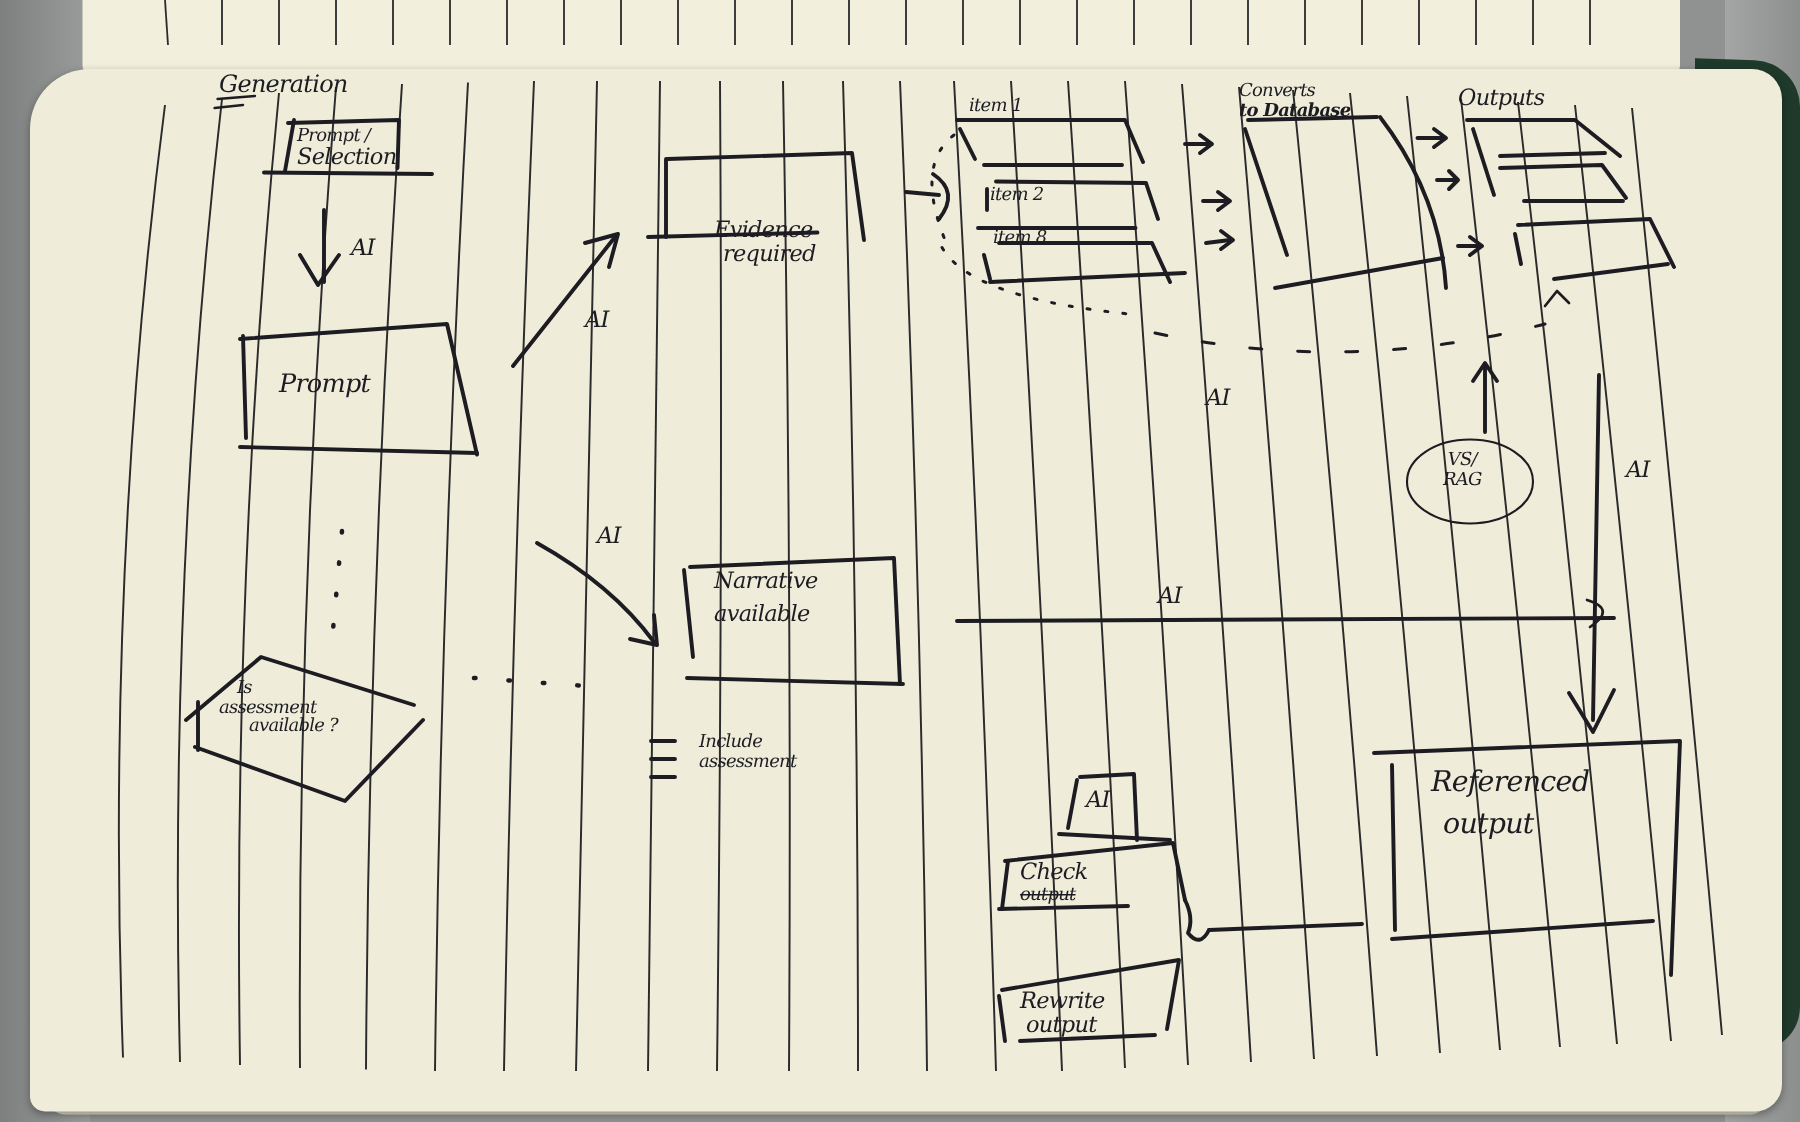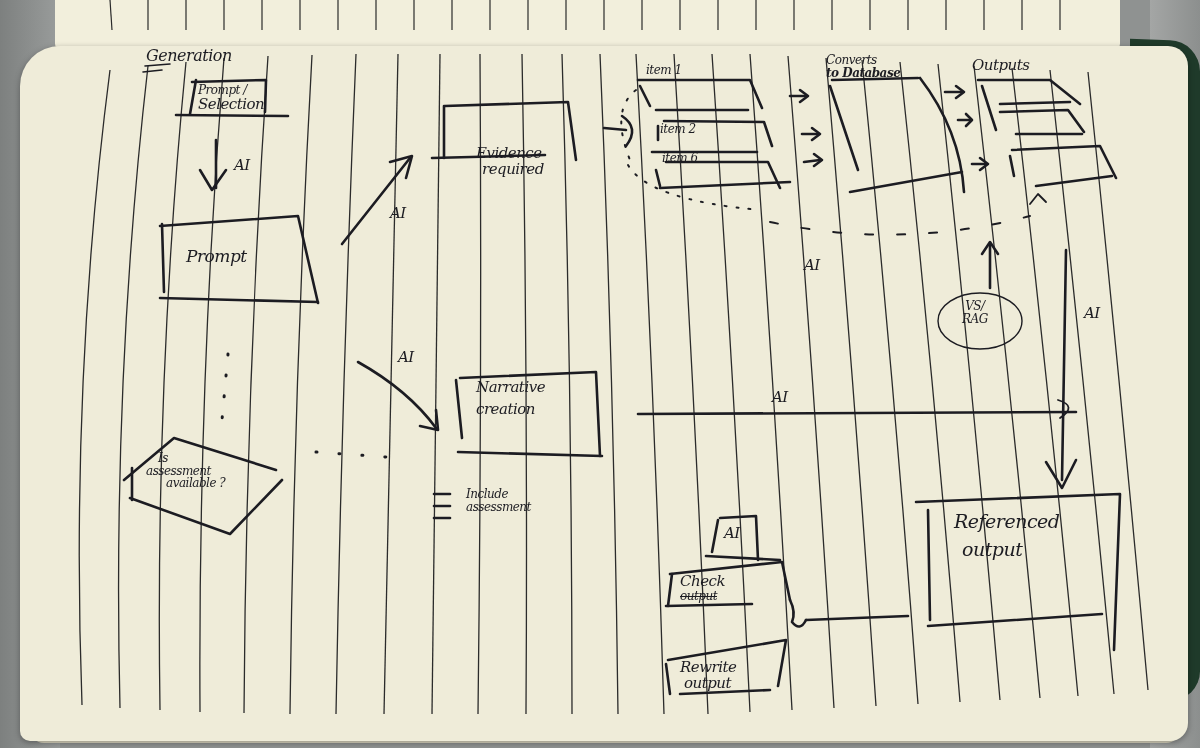--- a/index.html
+++ b/index.html
@@ -230,21 +230,21 @@
 <div class="hw big" style="left:186px;top:248px;font-size:17px;">Prompt</div>
 <div class="hw med" style="left:390px;top:206px;">AI</div>
 
 <div class="node" style="left:476px;top:110px;margin-top:36px;">
   <div class="hw med" style="position:static;">Evidence</div>
   <div class="hw med" style="position:static;margin-left:6px;">required</div>
 </div>
 
 <div class="hw small" style="left:646px;top:64px;">item 1</div>
 <div class="hw small" style="left:660px;top:108px;margin-top:15px;">item 2</div>
-<div class="hw small" style="left:662px;top:152px;">item 6</div>
+<div class="hw small" style="left:662px;top:152px;">item 8</div>
 
 <div class="node" style="left:826px;top:54px;">
   <div class="hw small" style="position:static;">Converts</div>
   <div class="hw small" style="position:static;font-weight:bold;">to Database</div>
 </div>
 
 <div class="hw med" style="left:972px;top:58px;">Outputs</div>
 
 <div class="hw med" style="left:804px;top:258px;">AI</div>
 
@@ -252,21 +252,21 @@
   <div class="hw small" style="position:static;">VS/</div>
   <div class="hw small" style="position:static;">RAG</div>
 </div>
 
 <div class="hw med" style="left:1084px;top:306px;">AI</div>
 
 <div class="hw med" style="left:398px;top:350px;">AI</div>
 
 <div class="node" style="left:476px;top:380px;">
   <div class="hw med" style="position:static;">Narrative</div>
-  <div class="hw med" style="position:static;margin-top:6px;">creation</div>
+  <div class="hw med" style="position:static;margin-top:6px;">available</div>
 </div>
 
 <div class="hw med" style="left:772px;top:390px;">AI</div>
 
 <div class="node" style="left:146px;top:452px;">
   <div class="hw small" style="position:static;margin-left:12px;">Is</div>
   <div class="hw small" style="position:static;">assessment</div>
   <div class="hw small" style="position:static;margin-left:20px;">available ?</div>
 </div>
 

